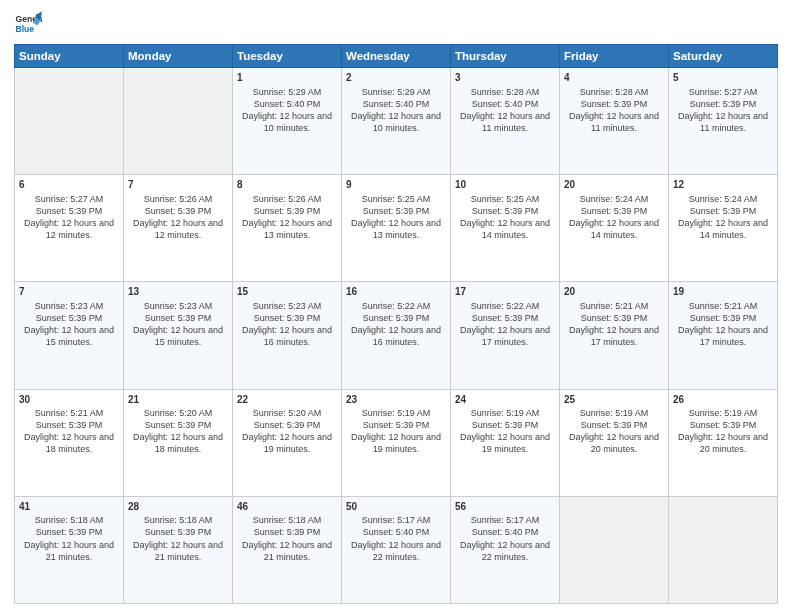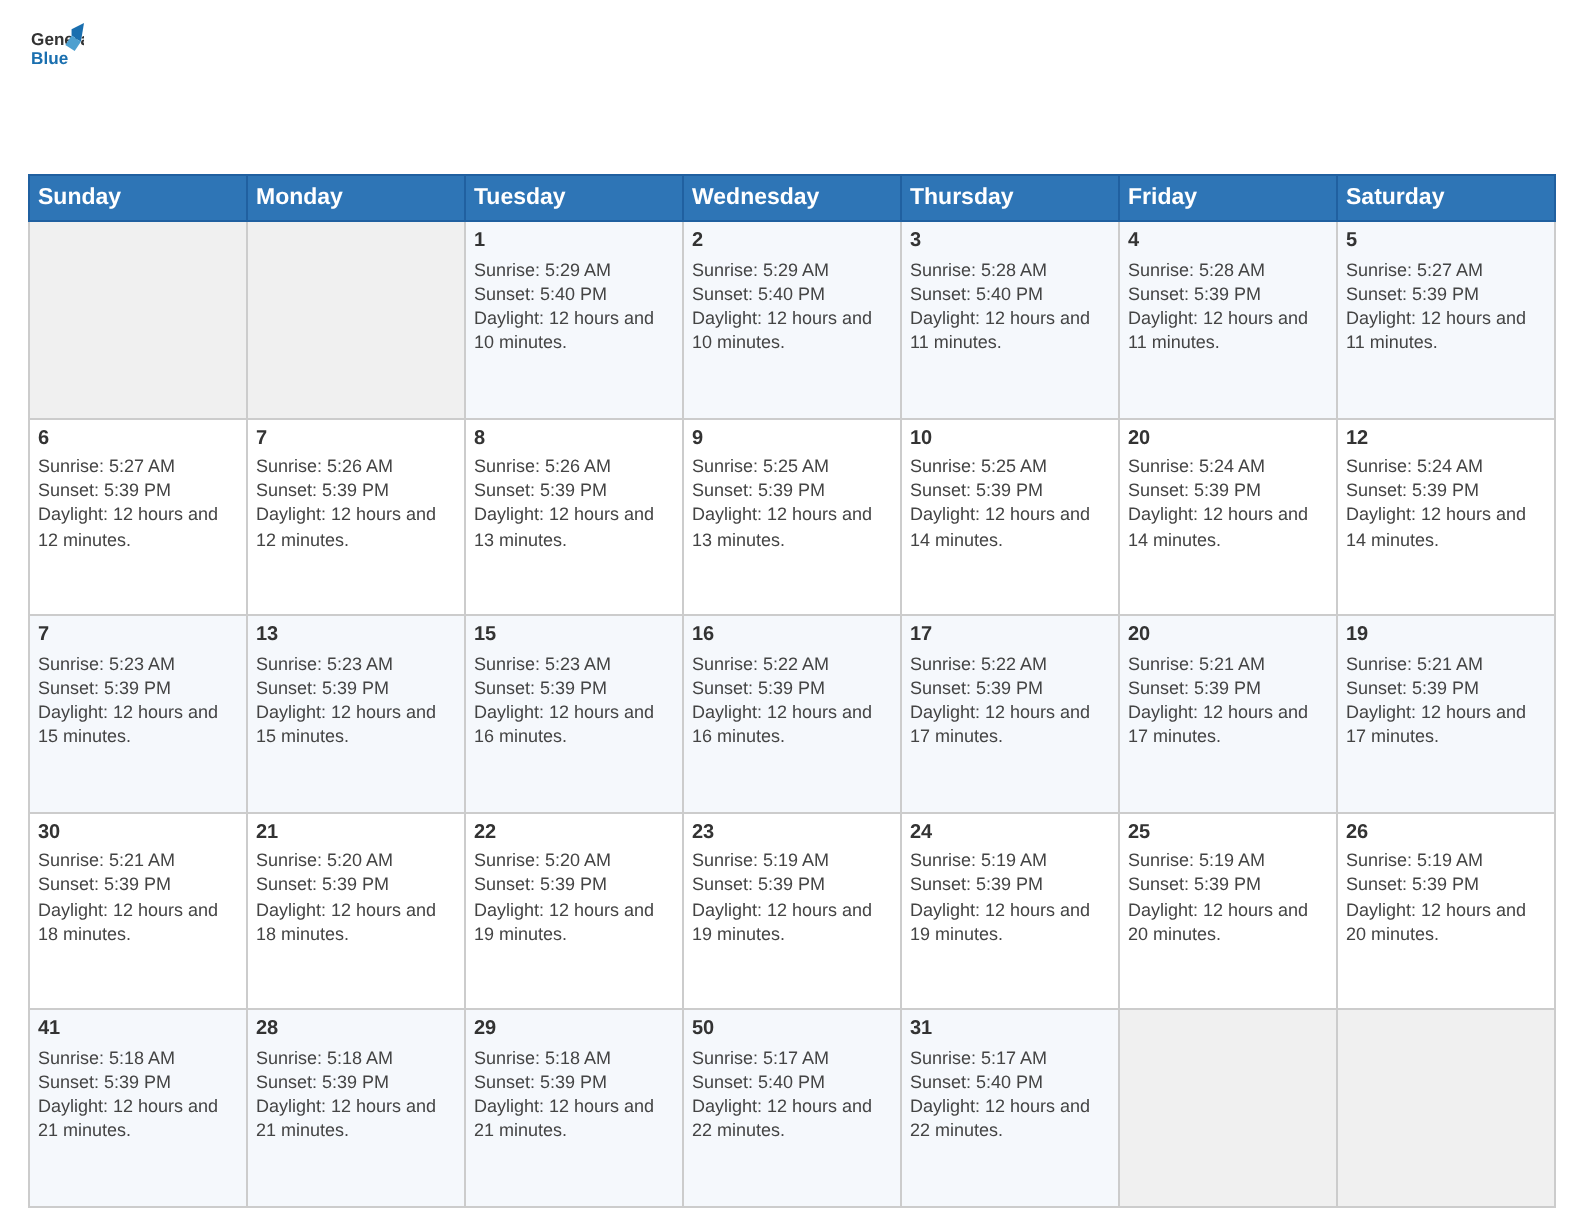--- a/index.html
+++ b/index.html
@@ -43,21 +43,20 @@
       line-height: 1.1;
     }
     .subtitle {
       font-size: 13px;
       color: #555;
     }
     .calendar {
       width: 100%;
       border-collapse: collapse;
       flex: 1;
-      margin-top: 43px;
     }
     .calendar thead tr th {
       background: #2e75b6;
       color: #fff;
       font-size: 11.5px;
       font-weight: bold;
       padding: 5px 4px;
       border: 1px solid #2060a0;
       text-align: left;
     }
@@ -79,20 +78,21 @@
     }
     .day-num {
       font-weight: bold;
       font-size: 10px;
       display: block;
       margin-bottom: 1px;
     }
     .day-info {
       font-size: 9px;
       color: #444;
+      text-align: center;
     }
     .empty {
       background: #f0f0f0 !important;
     }
   </style>
 </head>
 <body>
 
 <div class="page">
   <div class="header">
@@ -296,33 +296,33 @@
 Sunset: 5:39 PM
 Daylight: 12 hours and 21 minutes.</div>
           </td>
           <td>
             <span class="day-num">28</span>
             <div class="day-info" style="white-space: pre-line;">Sunrise: 5:18 AM
 Sunset: 5:39 PM
 Daylight: 12 hours and 21 minutes.</div>
           </td>
           <td>
-            <span class="day-num">29</span>
+            <span class="day-num">46</span>
             <div class="day-info" style="white-space: pre-line;">Sunrise: 5:18 AM
 Sunset: 5:39 PM
 Daylight: 12 hours and 21 minutes.</div>
           </td>
           <td>
             <span class="day-num">50</span>
             <div class="day-info" style="white-space: pre-line;">Sunrise: 5:17 AM
 Sunset: 5:40 PM
 Daylight: 12 hours and 22 minutes.</div>
           </td>
           <td>
-            <span class="day-num">31</span>
+            <span class="day-num">56</span>
             <div class="day-info" style="white-space: pre-line;">Sunrise: 5:17 AM
 Sunset: 5:40 PM
 Daylight: 12 hours and 22 minutes.</div>
           </td>
           <td class="empty"></td>
           <td class="empty"></td>
         </tr>
       </tbody>
   </table>
 </div>

